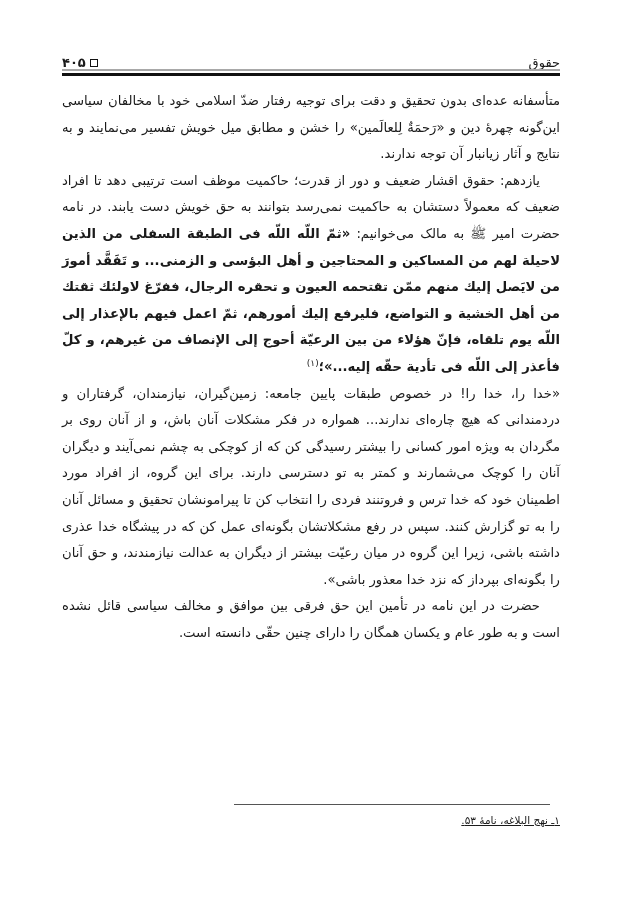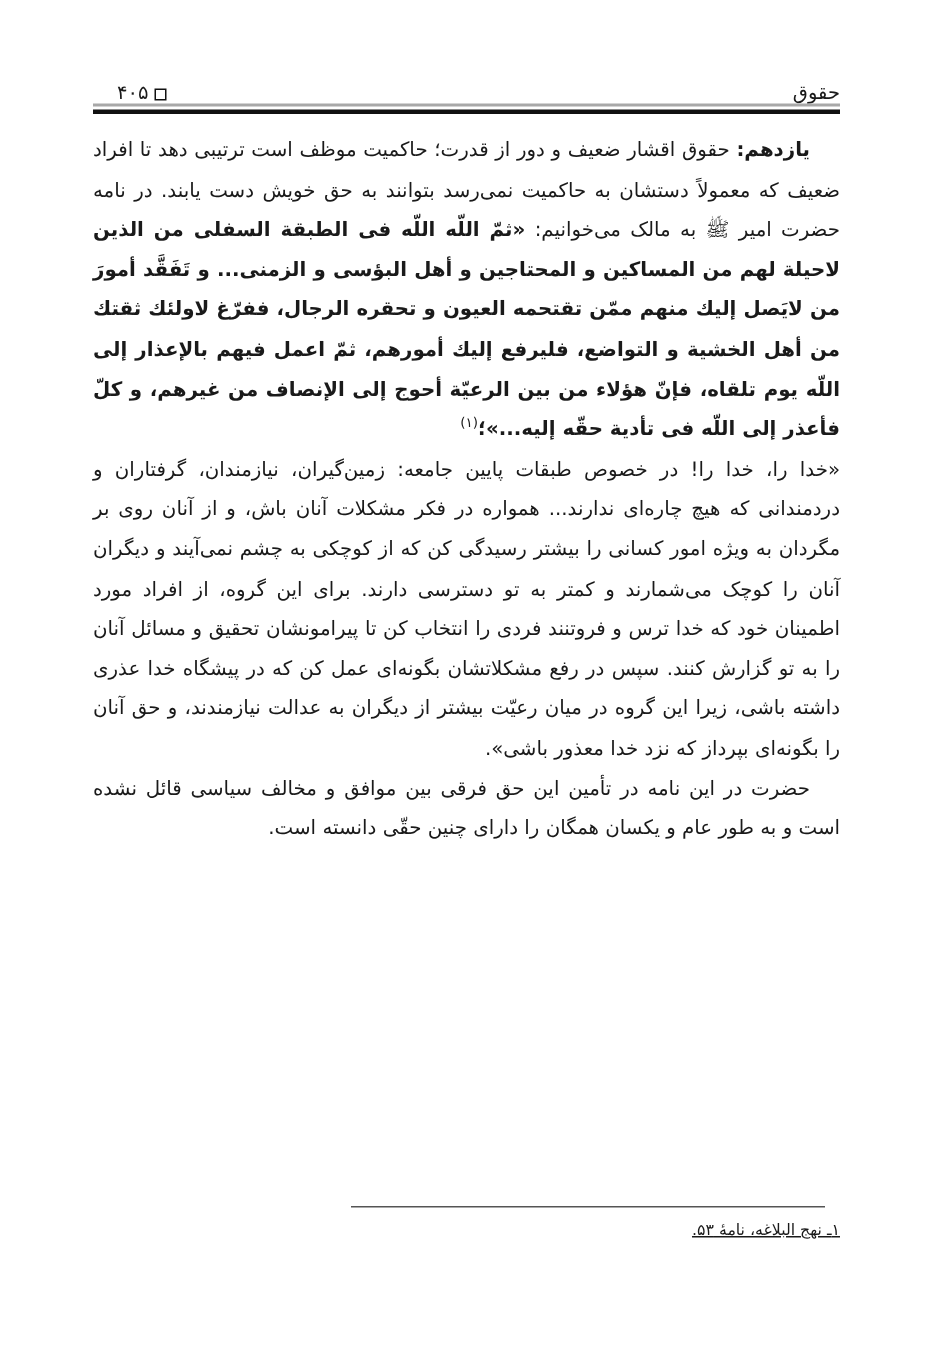--- a/index.html
+++ b/index.html
@@ -8,40 +8,40 @@
     font-family: "DejaVu Sans", sans-serif; color: #1a1a1a;
   }
   .page-header {
     position: absolute; left: 62px; top: 56px; width: 498px; height: 14px;
   }
   .running-title {
     position: absolute; right: 0; top: 0; font-size: 13px; line-height: 14px;
   }
   .page-number {
     position: absolute; left: 0; top: 0; font-size: 13px; line-height: 14px;
-    direction: ltr; display: flex; align-items: center; gap: 4px; font-weight: normal; margin-left: 16px;
+    direction: ltr; display: flex; align-items: center; gap: 4px; font-weight: bold;
   }
   .box-icon {
     display: inline-block; width: 8px; height: 8px; border: 1.5px solid #111;
     box-sizing: border-box;
   }
   .rule-gray {
     position: absolute; left: 62px; top: 69px; width: 498px; height: 2px; background: #a8a8a8;
   }
   .rule-black {
     position: absolute; left: 62px; top: 73px; width: 498px; height: 3px; background: #111;
   }
   .body-text {
     position: absolute; left: 62px; top: 88px; width: 498px;
     font-size: 13.2px; line-height: 26.6px; text-align: justify;
     text-align-last: right;
   }
   .body-text p { margin: 0; }
   .indent { text-indent: 20px; }
-  .bold { font-weight: bold; }
+  .bold { font-weight: normal; }
   .arabic-quote { font-weight: bold; }
   sup.fn { font-size: 9px; vertical-align: super; line-height: 0; }
   .footnote-rule {
     position: absolute; left: 234px; top: 804px; width: 316px; height: 1px; background: #555;
   }
   .footnote {
     position: absolute; right: 66px; top: 813px; font-size: 10.5px; line-height: 14px; text-decoration: underline;
   }
 </style>
 </head>
@@ -51,20 +51,21 @@
   <span class="running-title">حقوق</span>
   <span class="page-number">
     <span>۴۰۵</span>
     <span class="box-icon"></span>
   </span>
 </div>
 <div class="rule-gray"></div>
 <div class="rule-black"></div>
 
 <div class="body-text">
+  <p>متأسفانه عده‌ای بدون تحقیق و دقت برای توجیه رفتار ضدّ اسلامی خود با مخالفان سیاسی این‌گونه چهرهٔ دین و «رَحمَةٌ لِلعالَمین» را خشن و مطابق میل خویش تفسیر می‌نمایند و به نتایج و آثار زیانبار آن توجه ندارند.</p>
   <p class="indent">
     <span class="bold">یازدهم:</span><span> حقوق اقشار ضعیف و دور از قدرت؛ حاکمیت موظف است ترتیبی دهد تا افراد ضعیف که معمولاً دستشان به حاکمیت نمی‌رسد بتوانند به حق خویش دست یابند. در نامه حضرت امیر ﷺ به مالک می‌خوانیم: </span><span class="arabic-quote">«ثمّ اللّه اللّه فی الطبقة السفلی من الذین لاحیلة لهم من المساکین و المحتاجین و أهل البؤسی و الزمنی... و تَفَقَّد أمورَ من لایَصل إلیك منهم ممّن تقتحمه العیون و تحقره الرجال، ففرّغ لاولئك ثقتك من أهل الخشیة و التواضع، فلیرفع إلیك أمورهم، ثمّ اعمل فیهم بالإعذار إلی اللّه یوم تلقاه، فإنّ هؤلاء من بین الرعیّة أحوج إلی الإنصاف من غیرهم، و کلّ فأعذر إلی اللّه فی تأدیة حقّه إلیه...»؛</span><sup class="fn">(۱)</sup>
   </p>
   <p>«خدا را، خدا را! در خصوص طبقات پایین جامعه: زمین‌گیران، نیازمندان، گرفتاران و دردمندانی که هیچ چاره‌ای ندارند... همواره در فکر مشکلات آنان باش، و از آنان روی بر مگردان به ویژه امور کسانی را بیشتر رسیدگی کن که از کوچکی به چشم نمی‌آیند و دیگران آنان را کوچک می‌شمارند و کمتر به تو دسترسی دارند. برای این گروه، از افراد مورد اطمینان خود که خدا ترس و فروتنند فردی را انتخاب کن تا پیرامونشان تحقیق و مسائل آنان را به تو گزارش کنند. سپس در رفع مشکلاتشان بگونه‌ای عمل کن که در پیشگاه خدا عذری داشته باشی، زیرا این گروه در میان رعیّت بیشتر از دیگران به عدالت نیازمندند، و حق آنان را بگونه‌ای بپرداز که نزد خدا معذور باشی».</p>
   <p class="indent">حضرت در این نامه در تأمین این حق فرقی بین موافق و مخالف سیاسی قائل نشده است و به طور عام و یکسان همگان را دارای چنین حقّی دانسته است.</p>
 </div>
 
 <div class="footnote-rule"></div>
 <div class="footnote">۱ـ نهج البلاغه، نامهٔ ۵۳.</div>
 

